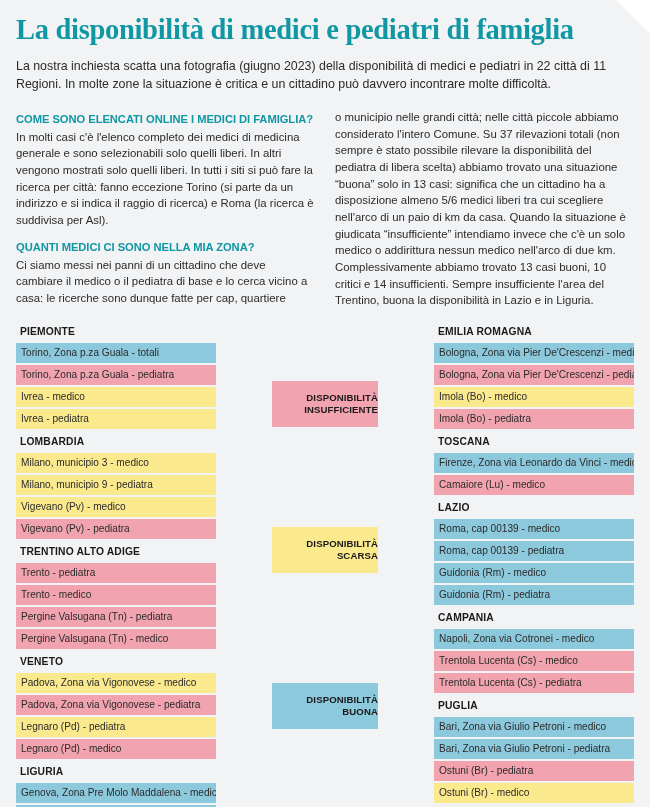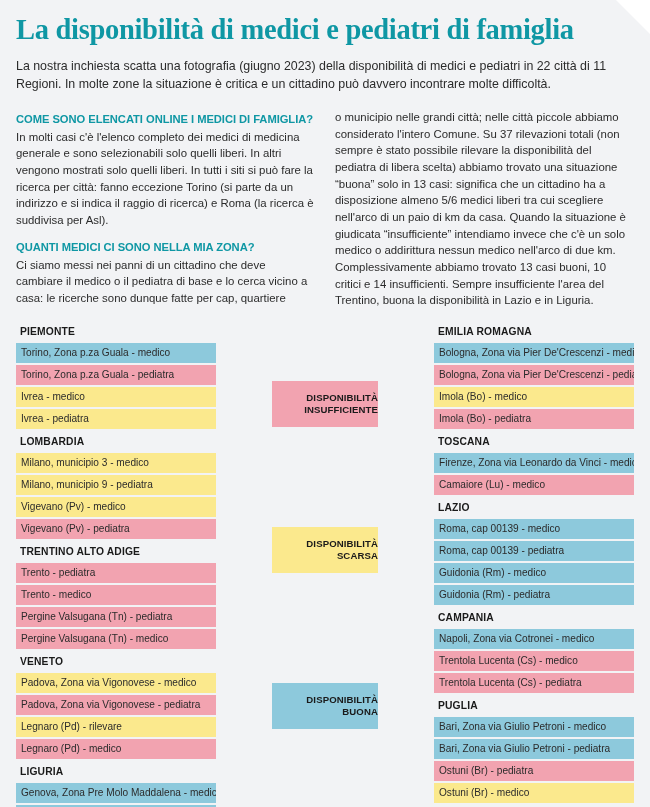--- a/index.html
+++ b/index.html
@@ -175,38 +175,38 @@
     </div>
     <div class="intro-col right">
       <p class="qa-body">o municipio nelle grandi città; nelle città piccole abbiamo considerato l'intero Comune. Su 37 rilevazioni totali (non sempre è stato possibile rilevare la disponibilità del pediatra di libera scelta) abbiamo trovato una situazione “buona” solo in 13 casi: significa che un cittadino ha a disposizione almeno 5/6 medici liberi tra cui scegliere nell'arco di un paio di km da casa. Quando la situazione è giudicata “insufficiente” intendiamo invece che c'è un solo medico o addirittura nessun medico nell'arco di due km. Complessivamente abbiamo trovato 13 casi buoni, 10 critici e 14 insufficienti. Sempre insufficiente l'area del Trentino, buona la disponibilità in Lazio e in Liguria.</p>
     </div>
   </div>
 
   <div id="data-area">
 
     <div class="data-col" id="data-col-left">
         <div class="region-heading">PIEMONTE</div>
-        <div class="entry-row buona">Torino, Zona p.za Guala - medico</div>
+        <div class="entry-row buona">Torino, Zona p.za Guala - totali</div>
         <div class="entry-row insufficiente">Torino, Zona p.za Guala - pediatra</div>
         <div class="entry-row scarsa">Ivrea - medico</div>
         <div class="entry-row scarsa">Ivrea - pediatra</div>
         <div class="region-heading">LOMBARDIA</div>
         <div class="entry-row scarsa">Milano, municipio 3 - medico</div>
         <div class="entry-row scarsa">Milano, municipio 9 - pediatra</div>
         <div class="entry-row scarsa">Vigevano (Pv) - medico</div>
         <div class="entry-row insufficiente">Vigevano (Pv) - pediatra</div>
         <div class="region-heading">TRENTINO ALTO ADIGE</div>
         <div class="entry-row insufficiente">Trento - pediatra</div>
         <div class="entry-row insufficiente">Trento - medico</div>
         <div class="entry-row insufficiente">Pergine Valsugana (Tn) - pediatra</div>
         <div class="entry-row insufficiente">Pergine Valsugana (Tn) - medico</div>
         <div class="region-heading">VENETO</div>
         <div class="entry-row scarsa">Padova, Zona via Vigonovese - medico</div>
         <div class="entry-row insufficiente">Padova, Zona via Vigonovese - pediatra</div>
-        <div class="entry-row scarsa">Legnaro (Pd) - rilevare</div>
+        <div class="entry-row scarsa">Legnaro (Pd) - pediatra</div>
         <div class="entry-row insufficiente">Legnaro (Pd) - medico</div>
         <div class="region-heading">LIGURIA</div>
         <div class="entry-row buona">Genova, Zona Pre Molo Maddalena - medico</div>
         <div class="entry-row buona">Varazze (Ge) - medico</div>
       </div>
 
     <div id="legend">
       <div class="legend-box" id="legend-insufficiente">
         <span>DISPONIBILITÀ</span>
         <span>INSUFFICIENTE</span>

